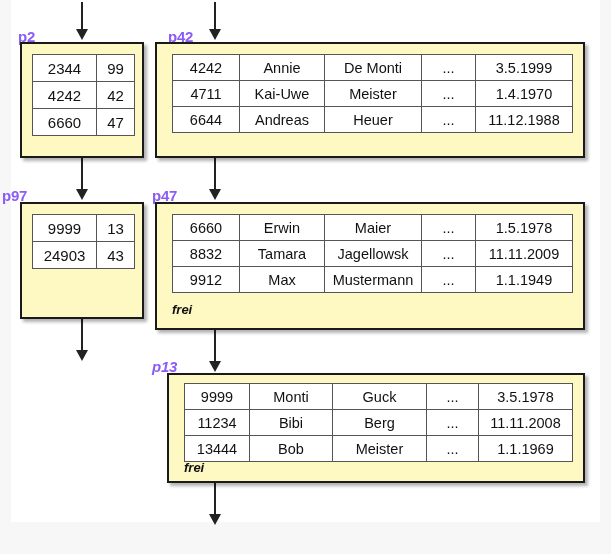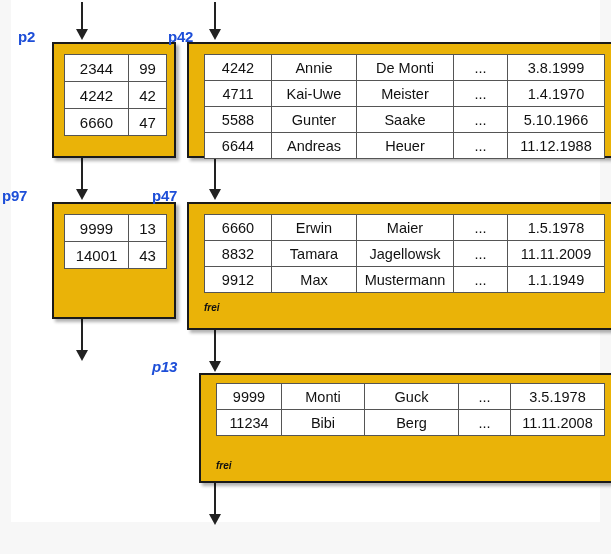--- a/index.html
+++ b/index.html
@@ -21,32 +21,31 @@
     left: 11px;
     top: 0px;
     width: 589px;
     height: 522px;
     background: #ffffff;
   }
 
   
   .node {
     position: absolute;
-    background: #eab308;
+    background: #fef9c3;
     border: 2px solid #1a1a1a;
     box-shadow: 3px 3px 3px rgba(0,0,0,0.30);
     box-sizing: border-box;
-    margin-left: 32px;
   }
   .node-label {
     position: absolute;
     font-family: "Liberation Sans", sans-serif;
     font-weight: bold;
     font-size: 15px;
-    color: #1d4ed8;
+    color: #8b5cf6;
     letter-spacing: -0.2px;
     white-space: nowrap;
   }
 
   
   table.rec {
     position: absolute;
     border-collapse: collapse;
     background: #ffffff;
     table-layout: fixed;
@@ -62,21 +61,21 @@
     white-space: nowrap;
     overflow: hidden;
   }
   table.rec.idx td { height: 26px; font-size: 15px; }
 
   .frei {
     position: absolute;
     font-family: "Liberation Sans", sans-serif;
     font-style: italic;
     font-weight: bold;
-    font-size: 10px;
+    font-size: 13px;
     color: #111111;
   }
 
   
   .arrow {
     position: absolute;
     pointer-events: none;
   }
   .arrow .shaft {
     position: absolute;
@@ -169,21 +168,21 @@
       <colgroup>
           <col style="width:64px">
           <col style="width:38px">
         </colgroup>
       <tbody>
         <tr>
           <td>9999</td>
           <td>13</td>
         </tr>
         <tr>
-          <td>14001</td>
+          <td>24903</td>
           <td>43</td>
         </tr>
       </tbody>
     </table>
   </div>
 
   <div class="node-label" style="left:168px; top:28px;">p42</div>
   <div class="node" style="left:155px; top:42px; width:430px; height:116px;">
     <table class="rec" style="left:15px; top:10px; width:400px;">
       <colgroup>
@@ -192,35 +191,28 @@
           <col style="width:97px">
         <col style="width:54px">
           <col style="width:97px">
       </colgroup>
       <tbody>
         <tr>
           <td>4242</td>
           <td>Annie</td>
           <td>De Monti</td>
           <td>...</td>
-          <td>3.8.1999</td>
+          <td>3.5.1999</td>
         </tr>
         <tr>
           <td>4711</td>
           <td>Kai-Uwe</td>
           <td>Meister</td>
           <td>...</td>
           <td>1.4.1970</td>
-        </tr>
-        <tr>
-          <td>5588</td>
-          <td>Gunter</td>
-          <td>Saake</td>
-          <td>...</td>
-          <td>5.10.1966</td>
         </tr>
         <tr>
           <td>6644</td>
           <td>Andreas</td>
           <td>Heuer</td>
           <td>...</td>
           <td>11.12.1988</td>
         </tr>
       </tbody>
     </table>
@@ -281,17 +273,24 @@
           <td>...</td>
           <td>3.5.1978</td>
         </tr>
         <tr>
           <td>11234</td>
           <td>Bibi</td>
           <td>Berg</td>
           <td>...</td>
           <td>11.11.2008</td>
         </tr>
+        <tr>
+          <td>13444</td>
+          <td>Bob</td>
+          <td>Meister</td>
+          <td>...</td>
+          <td>1.1.1969</td>
+        </tr>
       </tbody>
     </table>
     <div class="frei" style="left:15px; top:85px;">frei</div>
   </div>
 </div>
 
 </body></html>

